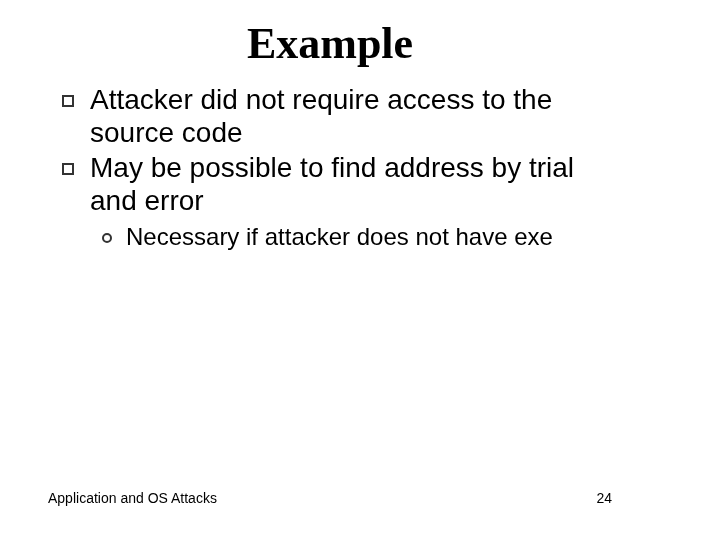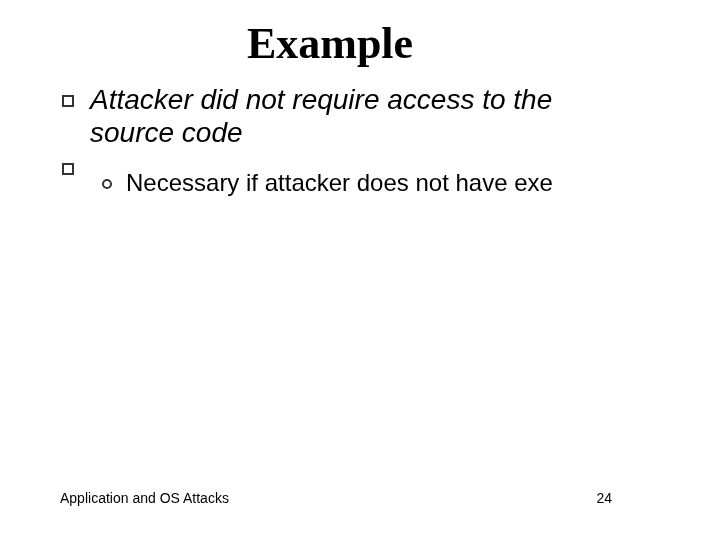--- a/index.html
+++ b/index.html
@@ -1,39 +1,43 @@
 <!DOCTYPE html>
 <html><head>
 <meta charset="utf-8">
 <style>
   * { margin: 0; padding: 0; box-sizing: border-box; }
   html, body { width: 720px; height: 540px; background: #fff; font-family: "Comic Sans MS", "Comic Sans", cursive, sans-serif; color: #000; }
   .slide { width: 660px; height: 540px; position: relative; padding: 18px 40px 12px 40px; }
   .title { font-family: "Times New Roman", Times, serif; font-size: 44px; text-align: center; margin-bottom: 14px; }
   .bullets { padding-left: 22px; }
-  .b1 { position: relative; padding-left: 28px; font-size: 28px; line-height: 1.18; margin-bottom: 2px; font-style: italic; }
+  .b1 { position: relative; padding-left: 28px; font-size: 28px; line-height: 1.18; margin-bottom: 2px; }
   .b1 .square-icon { position: absolute; left: 0; top: 12px; width: 12px; height: 12px; border: 2px solid #333; background: transparent; }
-  .sub { padding-left: 62px; margin-top: 20px; }
+  .sub { padding-left: 62px; margin-top: 6px; }
   .b2 { position: relative; padding-left: 24px; font-size: 24px; line-height: 1.2; }
   .b2 .circle-icon { position: absolute; left: 0; top: 10px; width: 10px; height: 10px; border: 2px solid #333; border-radius: 50%; background: transparent; }
-  .footer { position: absolute; bottom: 34px; left: 12px; right: 0; padding: 0 48px; display: flex; justify-content: space-between; font-size: 14px; font-family: "Comic Sans MS", cursive, sans-serif; text-align: right; }
+  .footer { position: absolute; bottom: 34px; left: 0; right: 0; padding: 0 48px; display: flex; justify-content: space-between; font-size: 14px; font-family: "Comic Sans MS", cursive, sans-serif; text-align: right; }
 </style>
 </head>
 <body>
 
 <div class="slide">
   <h1 class="title">Example</h1>
 
   <div class="bullets">
     <div class="b1">
       <span class="square-icon"></span>
       <span>Attacker did not require access to the source code</span>
     </div>
     <div class="b1">
       <span class="square-icon"></span>
+    </div>
+    <div class="b1">
+      <span class="square-icon"></span>
+      <span>May be possible to find address by trial and error</span>
     </div>
   </div>
 
   <div class="sub">
     <div class="b2">
       <span class="circle-icon"></span>
       <span>Necessary if attacker does not have exe</span>
     </div>
   </div>
 

